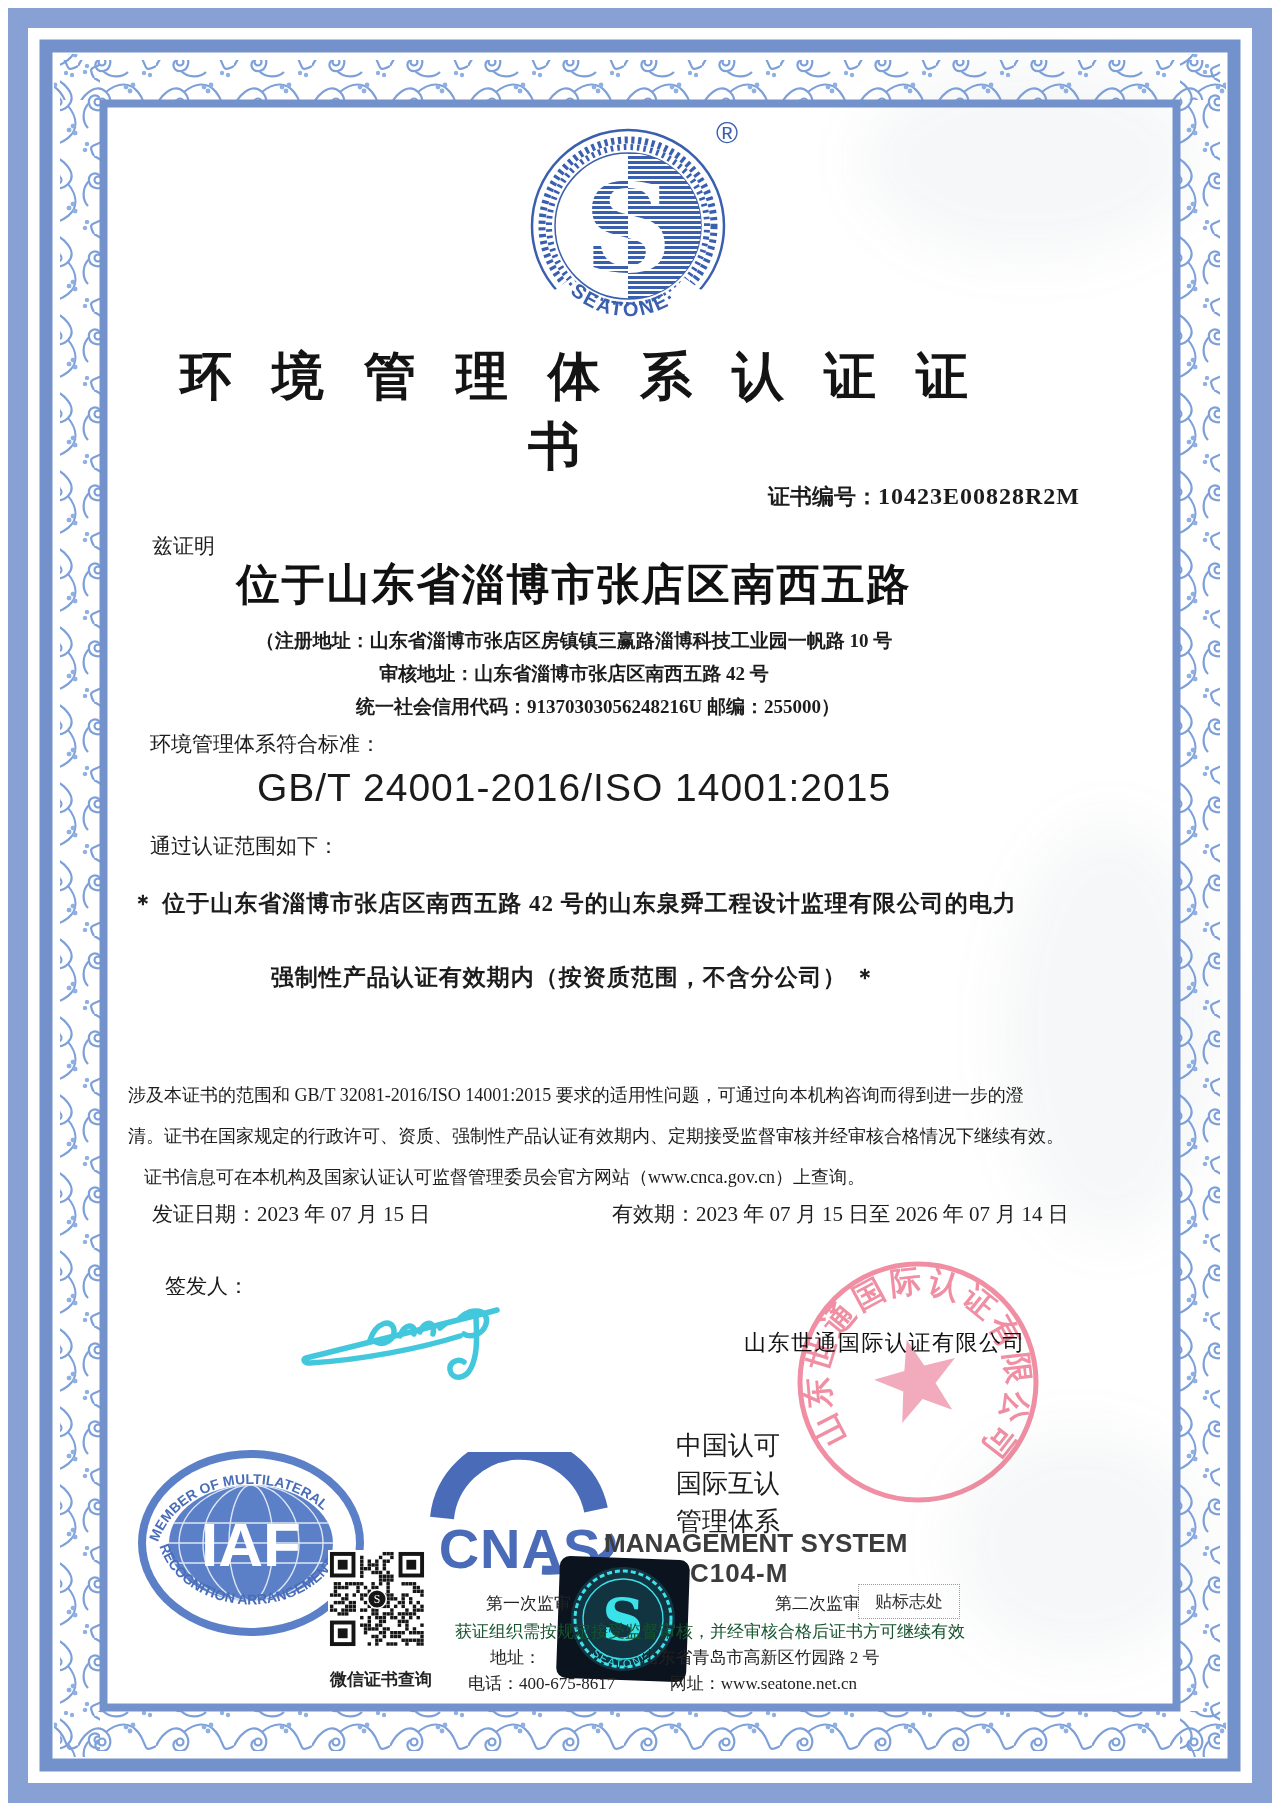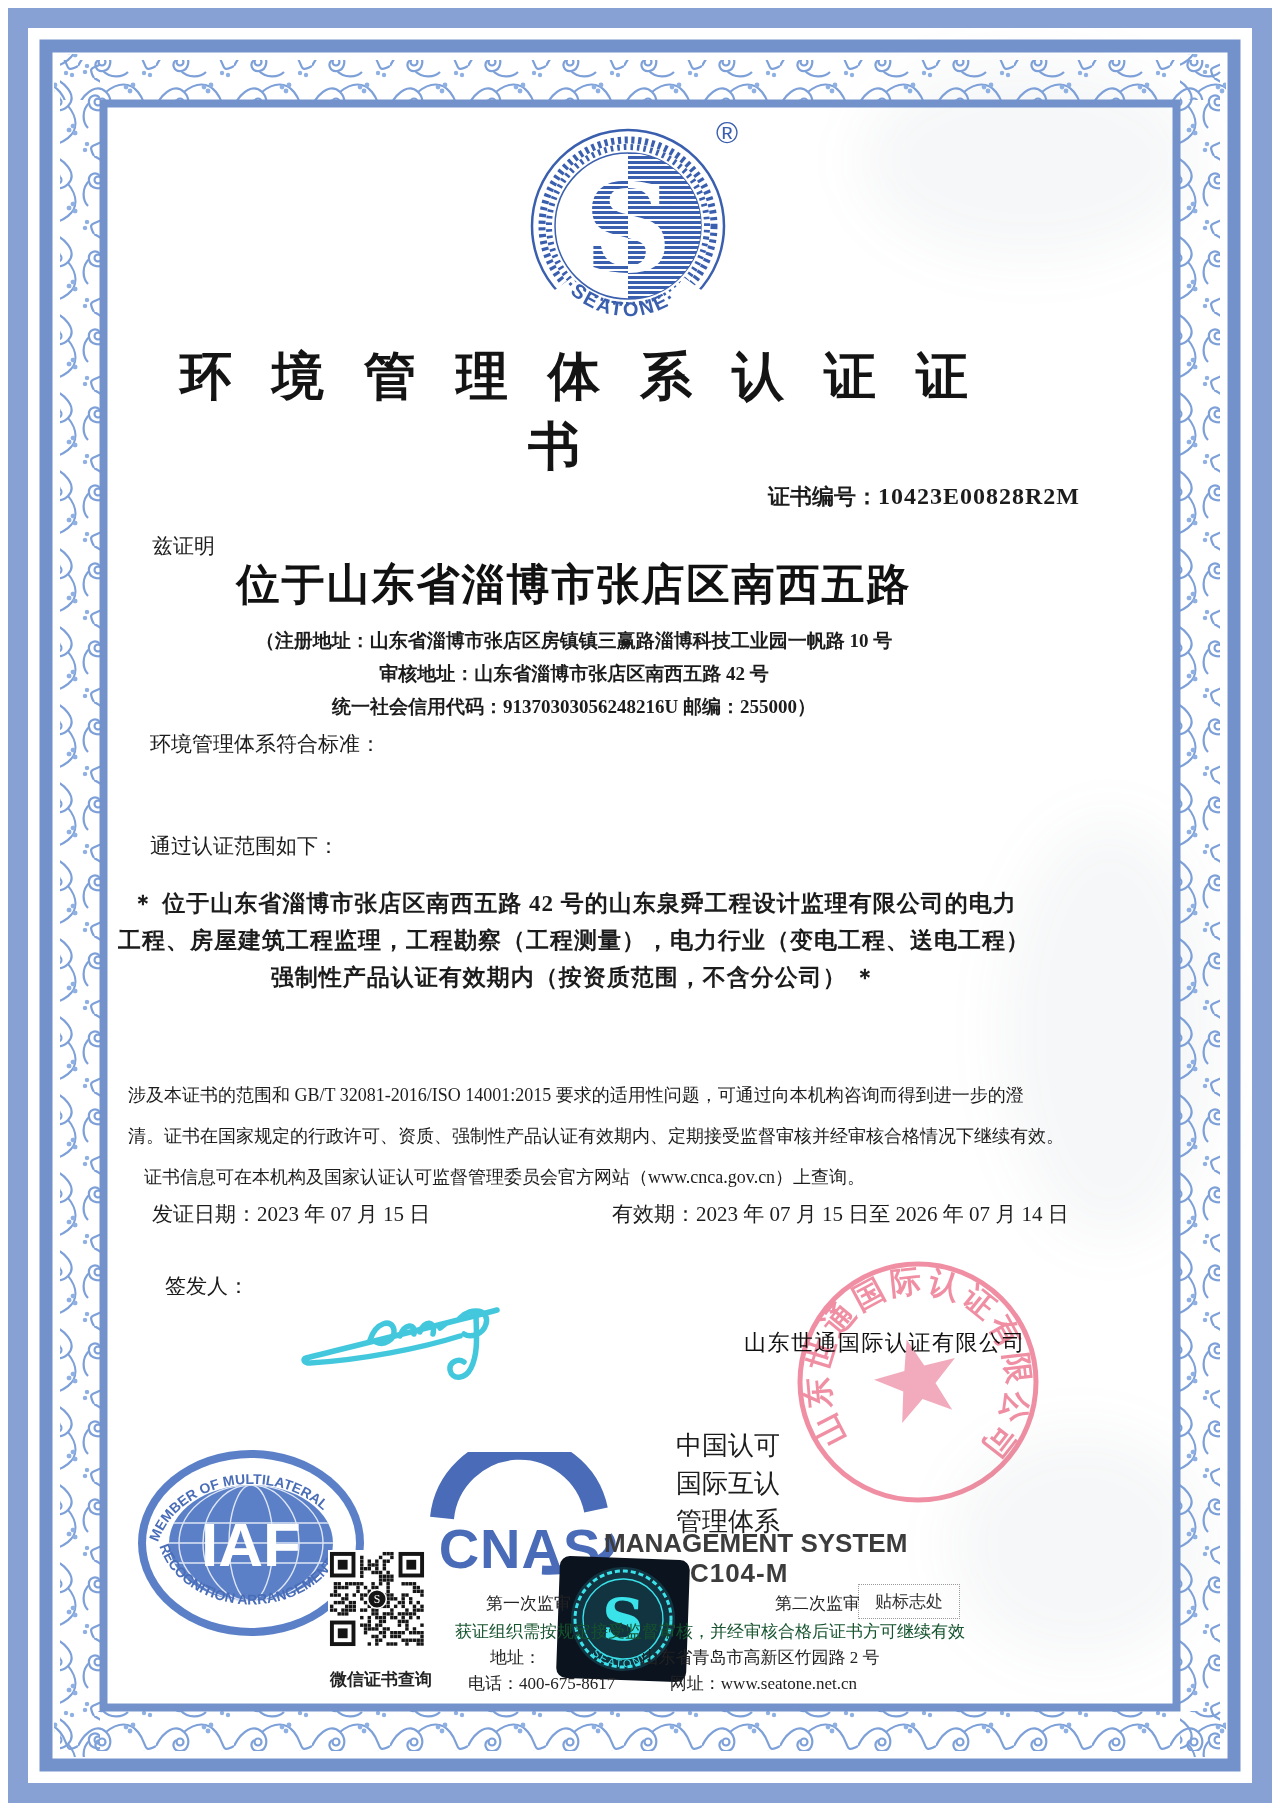--- a/index.html
+++ b/index.html
@@ -81,27 +81,27 @@
   </div>
 
   <div class="t" style="top:482px;right:200px;font-size:22px;font-weight:700;">
     <span>证书编号：</span><span style="font-size:24px;letter-spacing:1px;">10423E00828R2M</span>
   </div>
 
   <div class="t" style="left:152px;top:532px;font-size:21px;">兹证明</div>
   <div class="center-row" style="top:556px;font-size:43px;font-weight:700;letter-spacing:2px;color:#111;">位于山东省淄博市张店区南西五路</div>
   <div class="center-row" style="top:628px;font-size:19px;font-weight:700;">（注册地址：山东省淄博市张店区房镇镇三赢路淄博科技工业园一帆路 10 号</div>
   <div class="center-row" style="top:661px;font-size:19px;font-weight:700;">审核地址：山东省淄博市张店区南西五路 42 号</div>
-  <div class="center-row" style="top:694px;font-size:19px;font-weight:700;">统一社会信用代码：91370303056248216U 邮编：255000）</div>
+  <div class="center-row" style="top:694px;font-size:19px;font-weight:700;padding-left:24px;">统一社会信用代码：91370303056248216U 邮编：255000）</div>
 
   <div class="t" style="left:150px;top:730px;font-size:21px;">环境管理体系符合标准：</div>
+  <div class="center-row sans" style="top:766px;font-size:39px;color:#1b1b1b;letter-spacing:1px;">GB/T 24001-2016/ISO 14001:2015</div>
 
   <div class="t" style="left:150px;top:832px;font-size:21px;">通过认证范围如下：</div>
   <div class="center-row" style="top:888px;font-size:23px;font-weight:700;letter-spacing:1px;">＊ 位于山东省淄博市张店区南西五路 42 号的山东泉舜工程设计监理有限公司的电力</div>
-  <div class="center-row" style="top:925px;font-size:23px;font-weight:700;letter-spacing:1px;">工程、房屋建筑工程监理，工程勘察（工程测量），电力行业（变电工程、送电工程）</div>
   <div class="center-row" style="top:962px;font-size:23px;font-weight:700;letter-spacing:1px;">强制性产品认证有效期内（按资质范围，不含分公司） ＊</div>
 
   <div class="t" style="left:128px;top:1083px;font-size:18px;">涉及本证书的范围和 GB/T 32081-2016/ISO 14001:2015 要求的适用性问题，可通过向本机构咨询而得到进一步的澄</div>
   <div class="t" style="left:128px;top:1124px;font-size:18px;">清。证书在国家规定的行政许可、资质、强制性产品认证有效期内、定期接受监督审核并经审核合格情况下继续有效。</div>
   <div class="t" style="left:144px;top:1165px;font-size:18px;">证书信息可在本机构及国家认证认可监督管理委员会官方网站（www.cnca.gov.cn）上查询。</div>
 
   <div class="t" style="left:152px;top:1200px;font-size:21px;">
     <span>发证日期：</span><span>2023 年 07 月 15 日</span>
   </div>
   <div class="t" style="left:612px;top:1200px;font-size:21px;">

